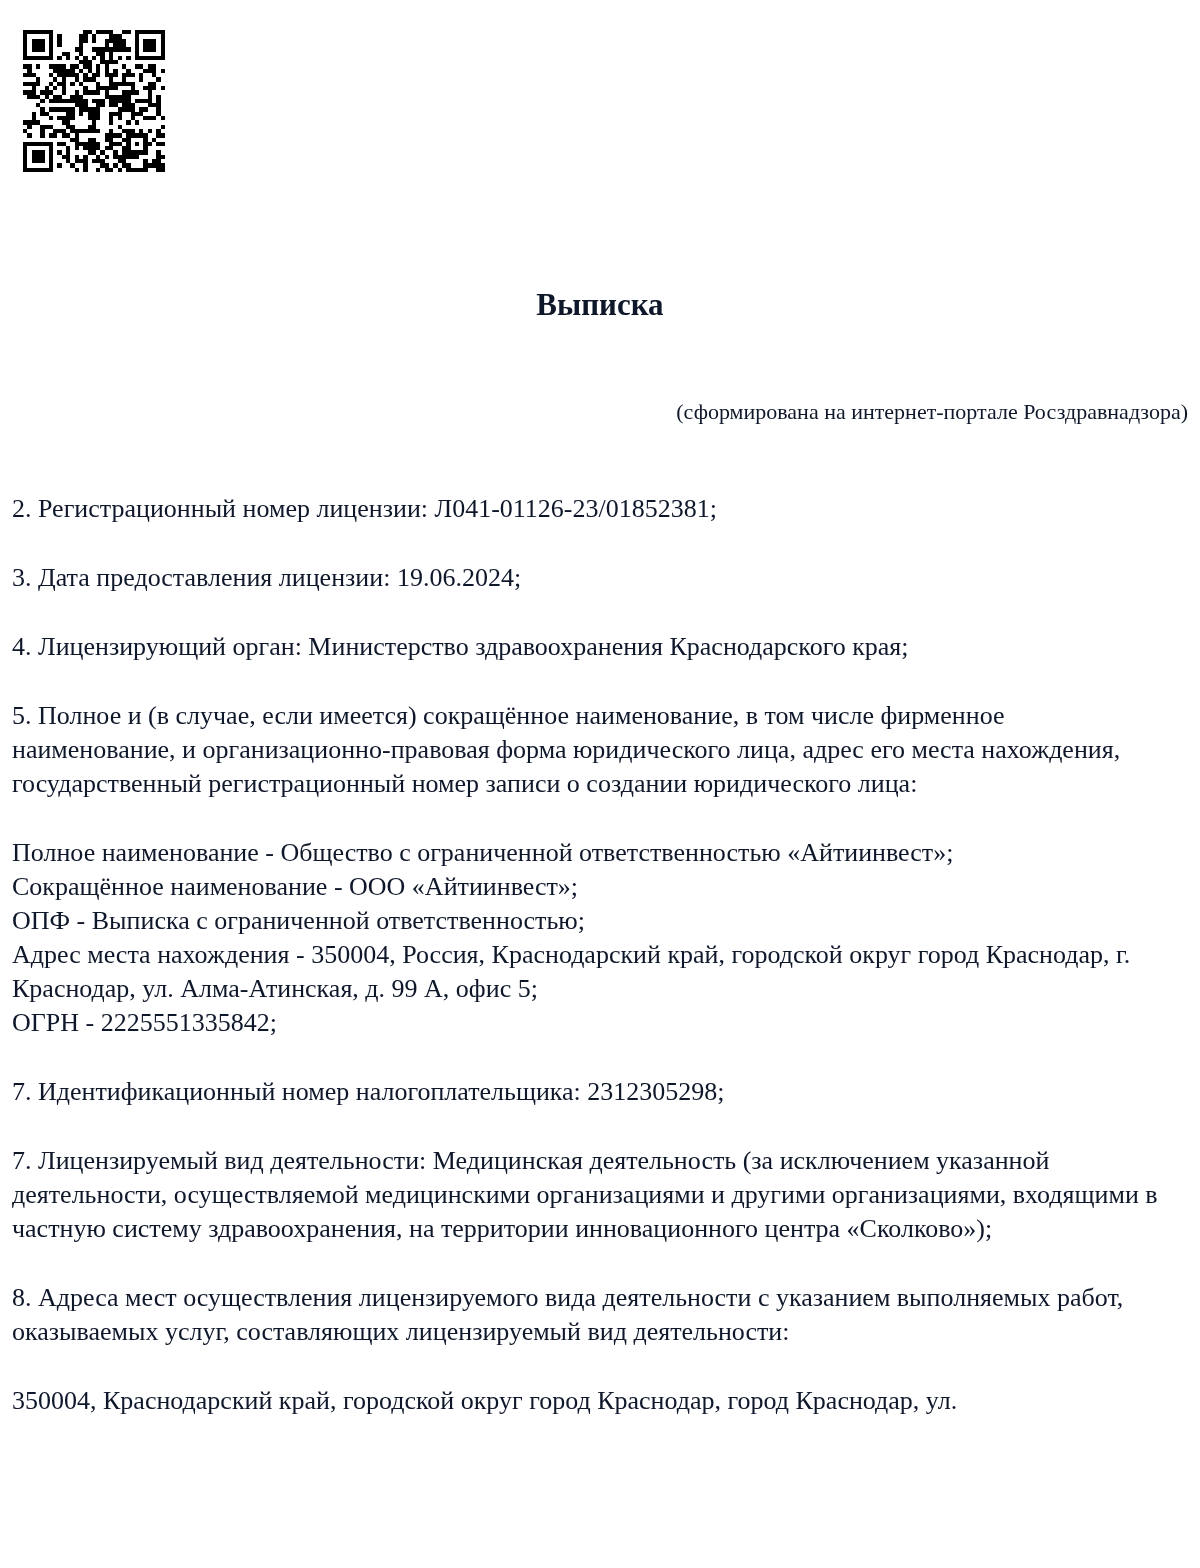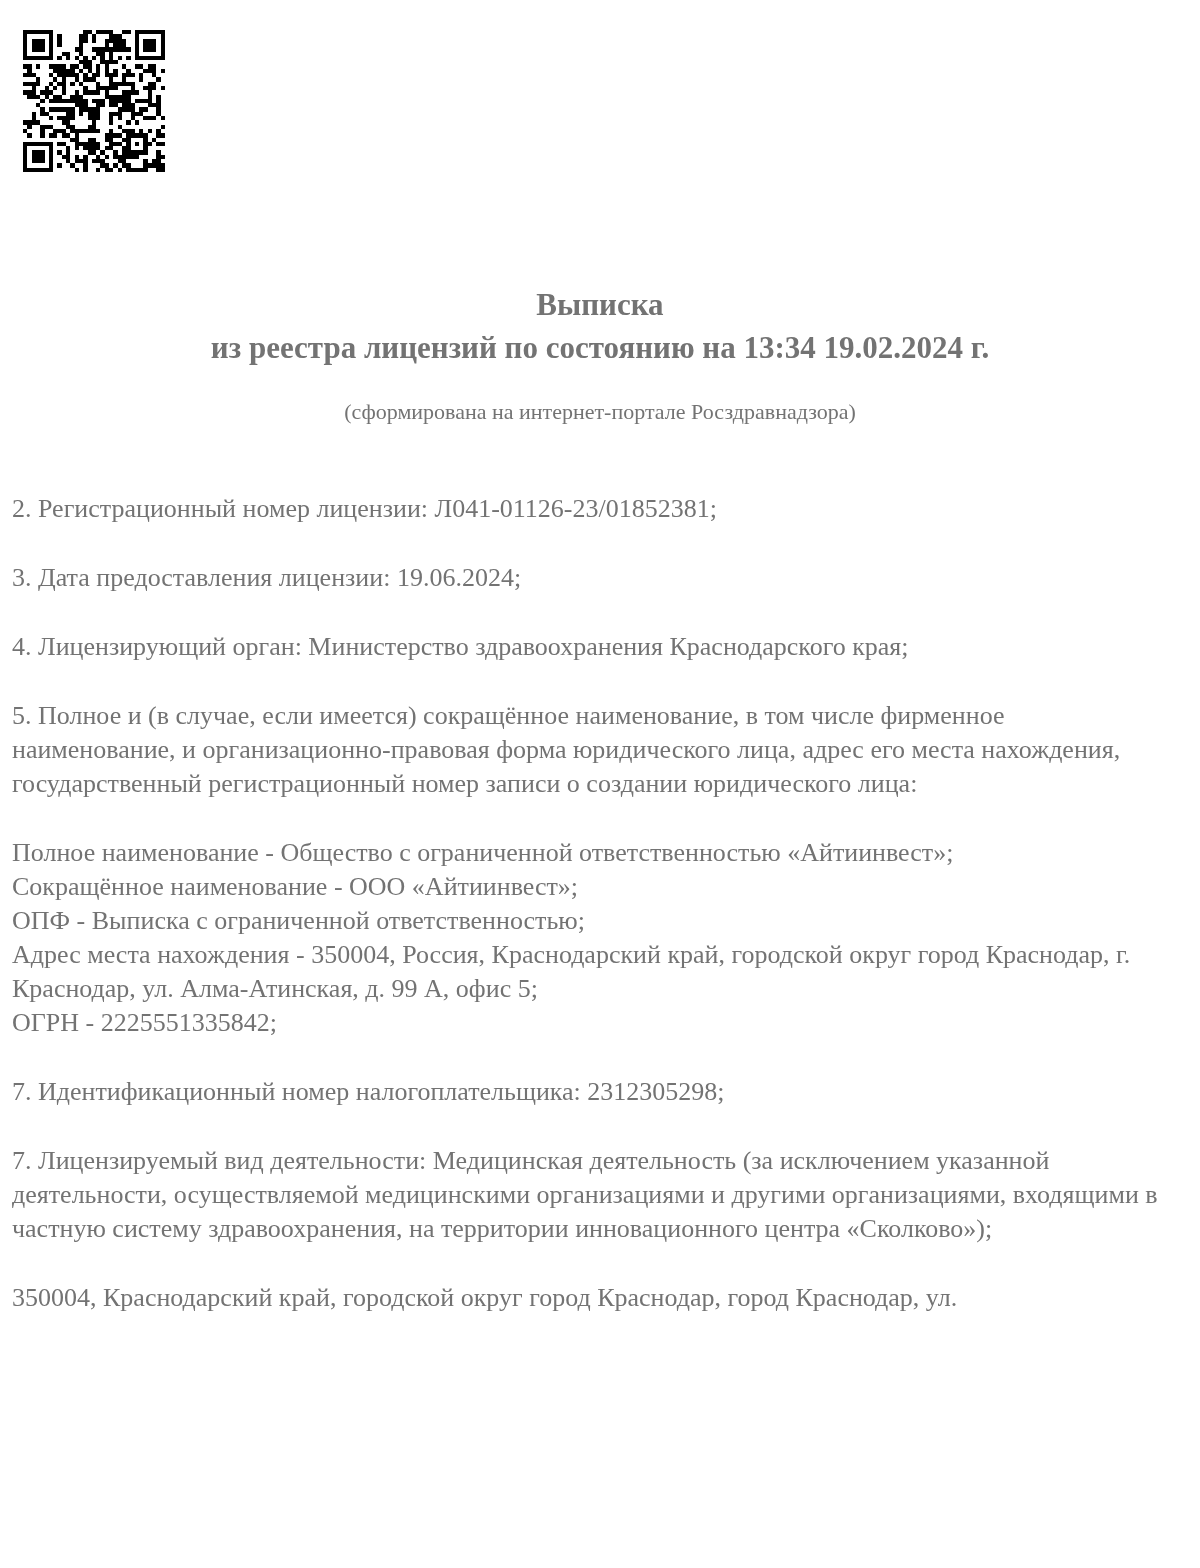--- a/index.html
+++ b/index.html
@@ -6,21 +6,21 @@
   html, body {
     margin: 0;
     padding: 0;
     background: #ffffff;
   }
   .page {
     position: relative;
     width: 1200px;
     height: 1568px;
     background: #ffffff;
-    color: #737373;
+    color: #0f172a;
     font-family: "Liberation Serif", "DejaVu Serif", serif;
     overflow: hidden;
   }
   .qr {
     position: absolute;
     left: 23px;
     top: 30px;
     width: 142px;
     height: 142px;
   }
@@ -33,21 +33,21 @@
     font-weight: bold;
     font-size: 31px;
     line-height: 43px;
     white-space: nowrap;
   }
   .note {
     position: absolute;
     top: 398px;
     left: 0;
     right: 12px;
-    text-align: center;
+    text-align: right;
     font-size: 22px;
     line-height: 28px;
     padding-left: 12px;
   }
   .body {
     position: absolute;
     top: 492px;
     left: 12px;
     width: 1150px;
     font-size: 26px;
@@ -612,37 +612,37 @@
         <rect x="26" y="32" width="1" height="1"></rect>
         <rect x="27" y="32" width="1" height="1"></rect>
         <rect x="28" y="32" width="1" height="1"></rect>
         <rect x="31" y="32" width="1" height="1"></rect>
         <rect x="32" y="32" width="1" height="1"></rect>
       </svg>
   </div>
 
   <div class="title">
     <div>Выписка</div>
-    <div>из реестра лицензий по состоянию на 13:34 19.02.2024 г.</div>
   </div>
 
   <div class="note">(сформирована на интернет-портале Росздравнадзора)</div>
 
   <div class="body">
     <div class="para">2. Регистрационный номер лицензии: Л041-01126-23/01852381;</div>
     <div class="para">3. Дата предоставления лицензии: 19.06.2024;</div>
     <div class="para">4. Лицензирующий орган: Министерство здравоохранения Краснодарского края;</div>
     <div class="para">5. Полное и (в случае, если имеется) сокращённое наименование, в том числе фирменное наименование, и организационно-правовая форма юридического лица, адрес его места нахождения, государственный регистрационный номер записи о создании юридического лица:</div>
 
     <div class="req-block">
       <div class="req-line">Полное наименование - Общество с ограниченной ответственностью «Айтиинвест»;</div>
       <div class="req-line">Сокращённое наименование - ООО «Айтиинвест»;</div>
       <div class="req-line">ОПФ - Выписка с ограниченной ответственностью;</div>
       <div class="req-line">Адрес места нахождения - 350004, Россия, Краснодарский край, городской округ город Краснодар, г. Краснодар, ул. Алма-Атинская, д. 99 А, офис 5;</div>
       <div class="req-line">ОГРН - 2225551335842;</div>
     </div>
 
     <div class="para">7. Идентификационный номер налогоплательщика: 2312305298;</div>
     <div class="para">7. Лицензируемый вид деятельности: Медицинская деятельность (за исключением указанной деятельности, осуществляемой медицинскими организациями и другими организациями, входящими в частную систему здравоохранения, на территории инновационного центра «Сколково»);</div>
+    <div class="para">8. Адреса мест осуществления лицензируемого вида деятельности с указанием выполняемых работ, оказываемых услуг, составляющих лицензируемый вид деятельности:</div>
     <div class="para">350004, Краснодарский край, городской округ город Краснодар, город Краснодар, ул.</div>
   </div>
 
 </div>
 
 </body></html>

